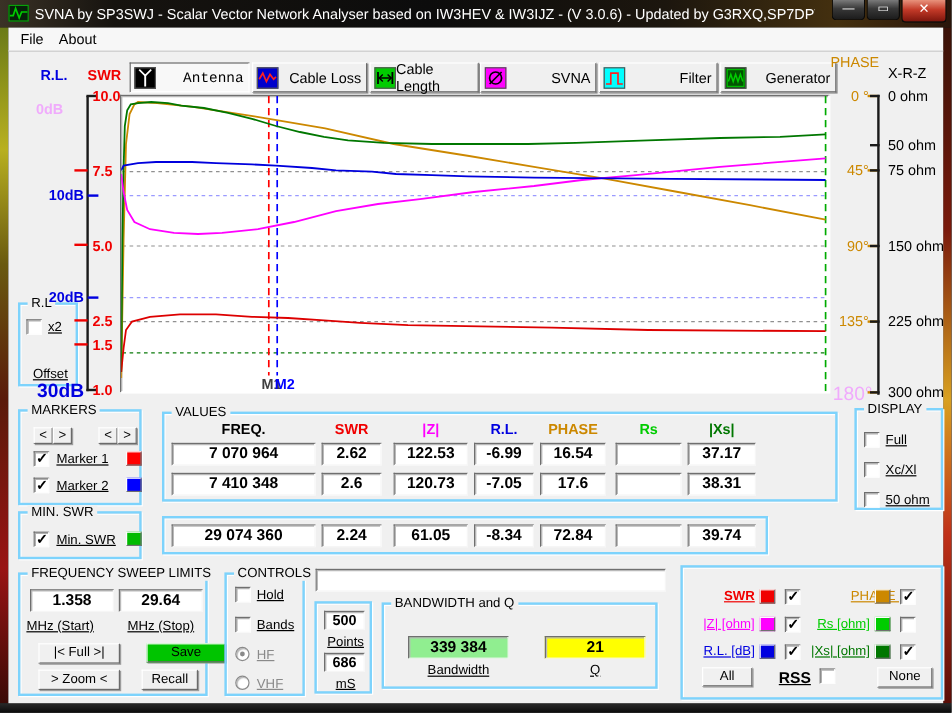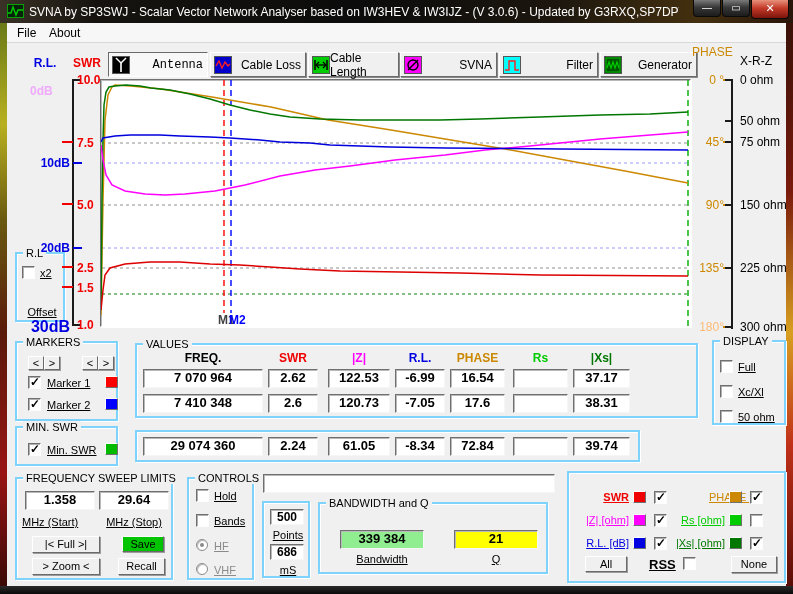--- a/index.html
+++ b/index.html
@@ -242,21 +242,21 @@
 <div class="abs vbox" style="left:513px;top:437px;width:55px;height:19px"></div>
 <div class="abs vbox" style="left:573px;top:437px;width:57px;height:19px">39.74</div>
 
 <div class="abs groupbox" style="left:15px;top:477px;width:158px;height:103px">
   <span class="grouplabel">FREQUENCY SWEEP LIMITS</span>
   <div class="abs vbox" style="left:8px;top:12px;width:70px;height:19px">1.358</div>
   <div class="abs vbox" style="left:82px;top:12px;width:70px;height:19px">29.64</div>
   <span class="lbl" style="left:5px;top:37px;width:76px;text-align:left">MHz  (Start)</span>
   <span class="lbl" style="left:79px;top:37px;width:76px;text-align:center">MHz  (Stop)</span>
   <span class="abs btn" style="left:15px;top:57px;width:68px;height:17px;line-height:15px">|&lt; Full &gt;|</span>
-  <span class="abs btn" style="left: 105px; top: 57px; width: 42px; height: 16px; line-height: 14px; background: rgb(0, 196, 0);">Save</span>
+  <span class="abs btn" style="left: 105px; top: 57px; width: 66px; height: 16px; line-height: 14px; background: rgb(0, 196, 0);">Save</span>
   <span class="abs btn" style="left:15px;top:79px;width:68px;height:17px;line-height:15px">&gt; Zoom &lt;</span>
   <span class="abs btn" style="left:101px;top:79px;width:47px;height:17px;line-height:15px">Recall</span>
 </div>
 
 <div class="abs groupbox" style="left:187px;top:477px;width:67px;height:103px">
   <span class="grouplabel">CONTROLS</span>
   <span class="abs cb" style="left:7px;top:10px"></span>
   <span class="lbl" style="left:25px;top:11px">Hold</span>
   <span class="abs cb" style="left:7px;top:35px"></span>
   <span class="lbl" style="left:25px;top:36px">Bands</span>
@@ -339,16 +339,16 @@
 <div class="abs" style="left: 740px; top: 135px; width: 48px; color: rgb(0, 0, 0); font-size: 12px;">75 ohm</div>
 <div class="abs" style="left: 725px; top: 141px; width: 8px; height: 2px; background: rgb(26, 26, 26); font-size: 12px;"></div>
 <div class="abs" style="left: 694px; top: 198px; width: 30px; text-align: right; color: rgb(204, 136, 0); font-size: 12px;">90°</div>
 <div class="abs" style="left: 723px; top: 204px; width: 8px; height: 2px; background: rgb(204, 136, 0); font-size: 12px;"></div>
 <div class="abs" style="left: 740px; top: 198px; width: 48px; color: rgb(0, 0, 0); font-size: 12px;">150 ohm</div>
 <div class="abs" style="left: 725px; top: 204px; width: 8px; height: 2px; background: rgb(26, 26, 26); font-size: 12px;"></div>
 <div class="abs" style="left: 694px; top: 261px; width: 30px; text-align: right; color: rgb(204, 136, 0); font-size: 12px;">135°</div>
 <div class="abs" style="left: 723px; top: 267px; width: 8px; height: 2px; background: rgb(204, 136, 0); font-size: 12px;"></div>
 <div class="abs" style="left: 740px; top: 261px; width: 48px; color: rgb(0, 0, 0); font-size: 12px;">225 ohm</div>
 <div class="abs" style="left: 725px; top: 267px; width: 8px; height: 2px; background: rgb(26, 26, 26); font-size: 12px;"></div>
-<div class="abs" style="left: 694px; top: 320px; width: 30px; text-align: right; color: #fdba74; font-size: 12px;">180°</div>
+<div class="abs" style="left: 694px; top: 320px; width: 30px; text-align: right; color: #f0abfc; font-size: 16px;">180°</div>
 <div class="abs" style="left: 723px; top: 326px; width: 8px; height: 2px; background: rgb(204, 136, 0); font-size: 12px;"></div>
 <div class="abs" style="left: 740px; top: 320px; width: 48px; color: rgb(0, 0, 0); font-size: 12px;">300 ohm</div>
 <div class="abs" style="left: 725px; top: 326px; width: 8px; height: 2px; background: rgb(26, 26, 26); font-size: 12px;"></div>
 
 </body></html>

